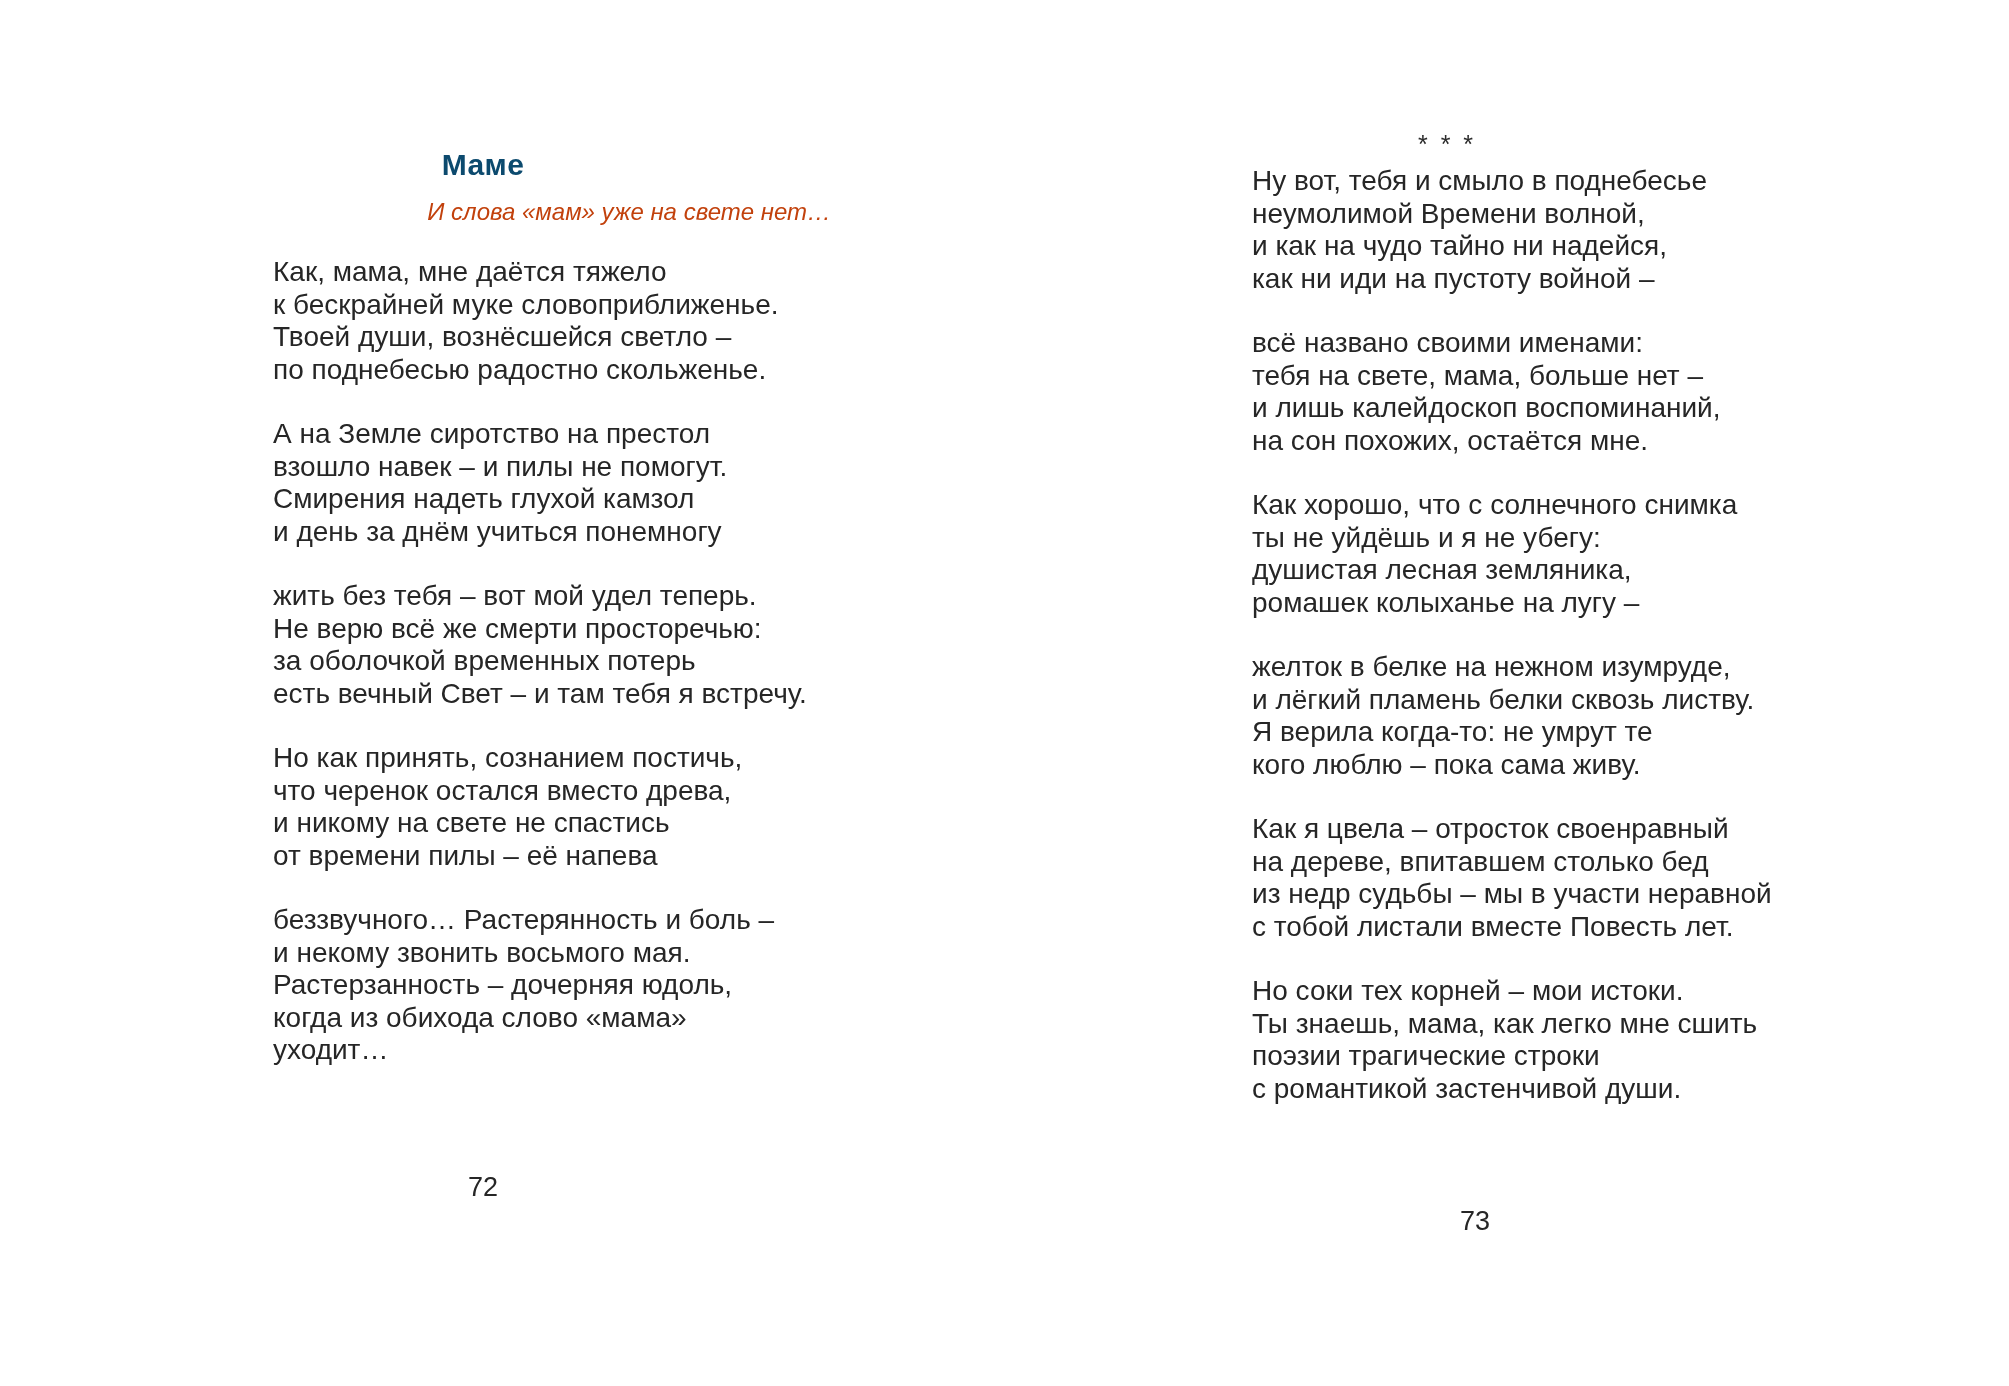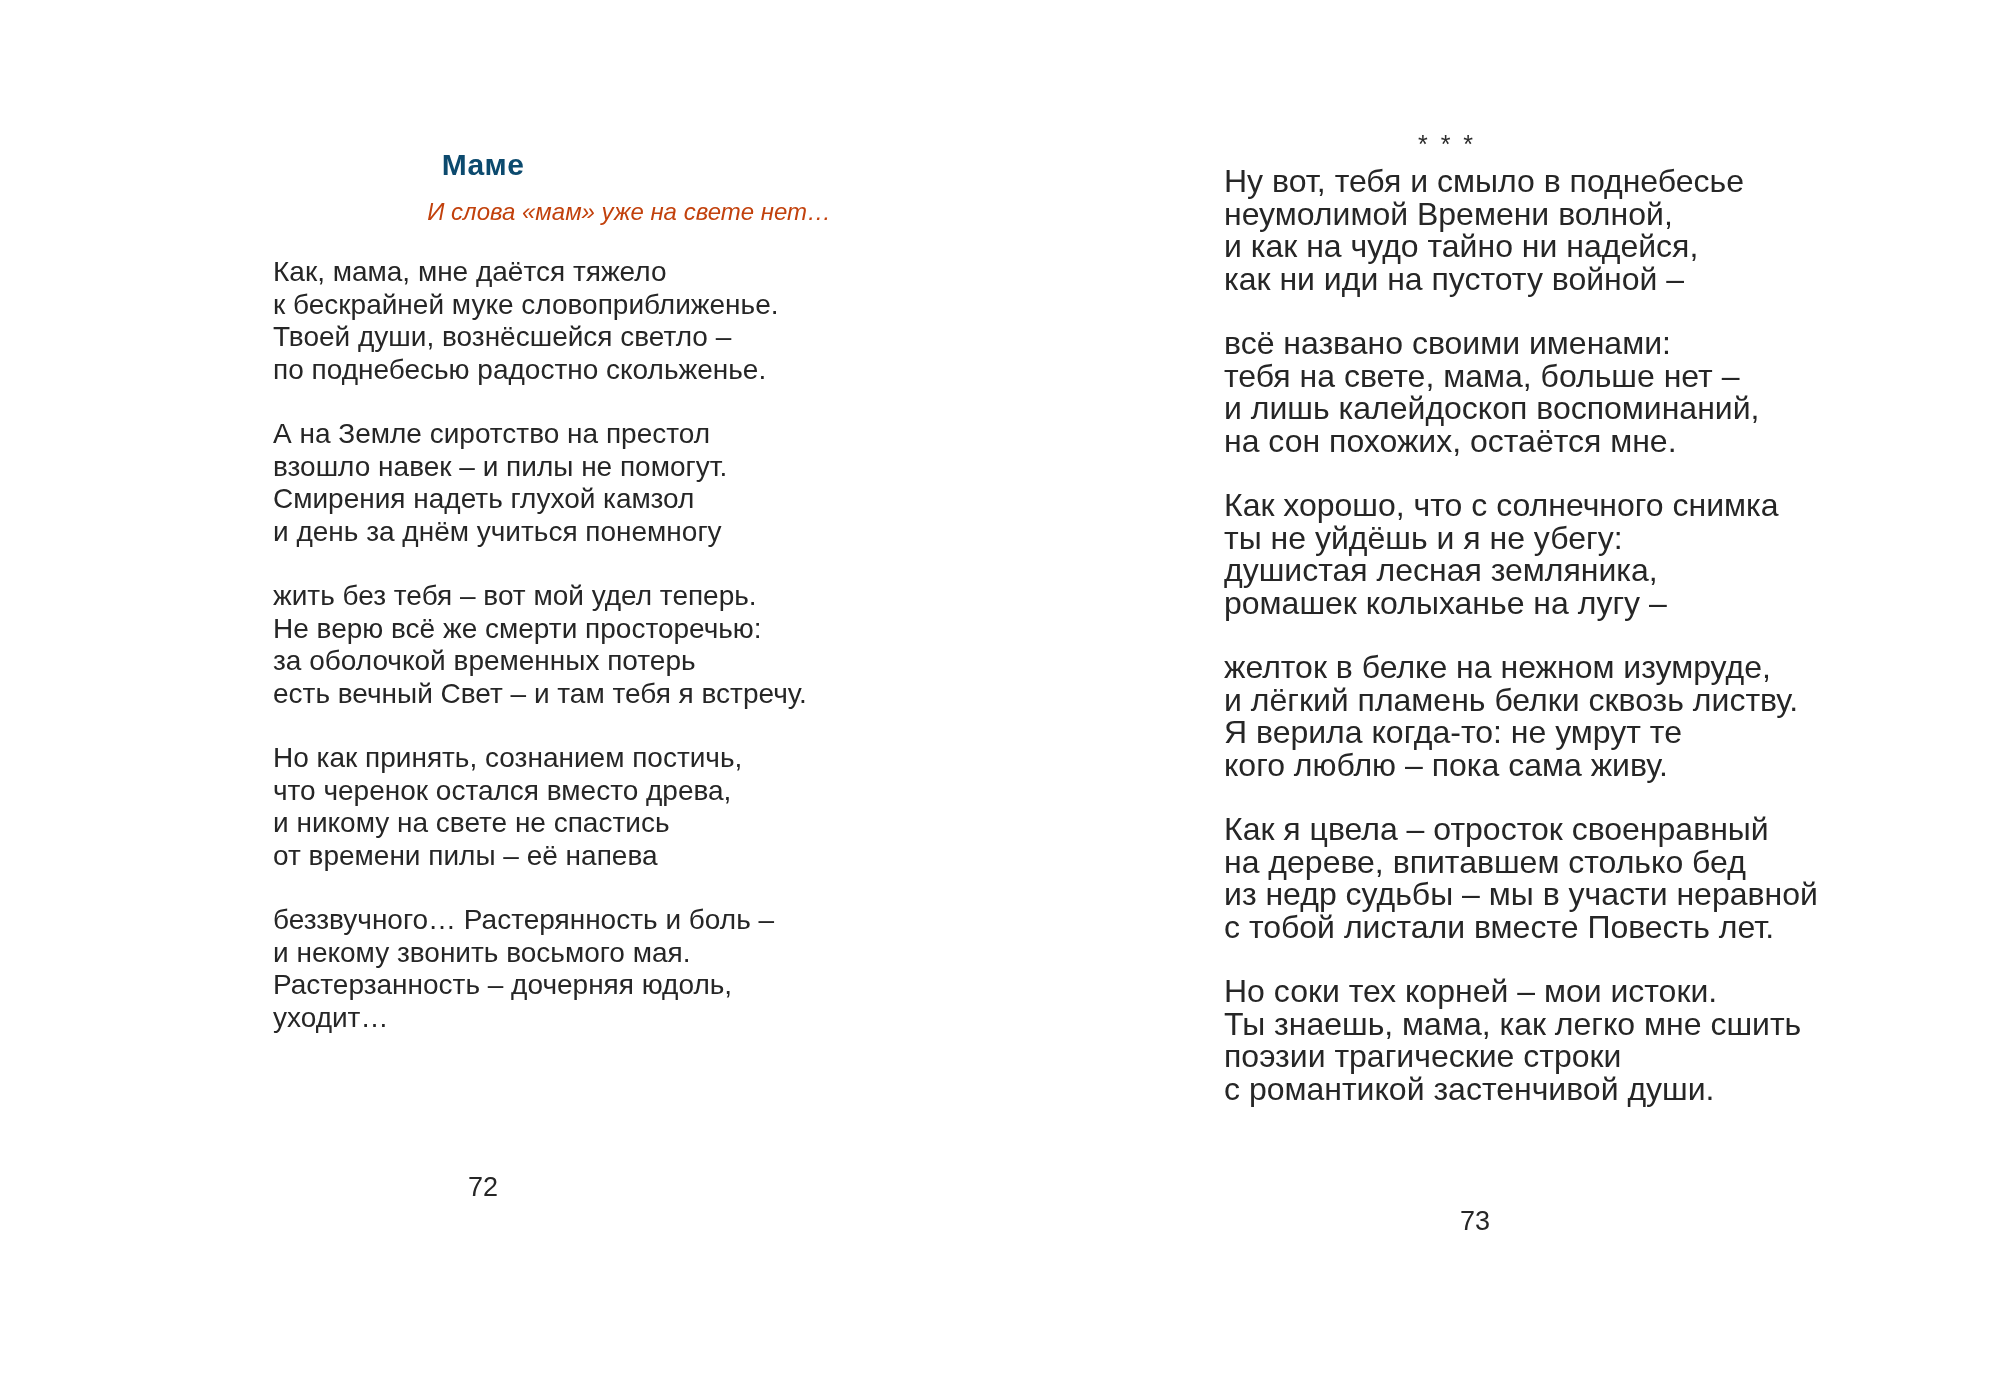--- a/index.html
+++ b/index.html
@@ -47,22 +47,22 @@
 
   
   .right-header {
     left: 1252px; top: 130px; width: 390px;
     text-align: center;
     font-size: 25px;
     letter-spacing: 3px;
     color: #2b2b2b;
   }
   .right-poem {
-    left: 1224px; top: 165px; width: 560px;
-    font-size: 32px;
+    left: 1252px; top: 165px; width: 560px;
+    font-size: 28px;
     line-height: 32.5px;
   }
   .right-pageno {
     left: 1280px; top: 1206px; width: 390px;
     text-align: center;
     font-size: 27px;
   }
 
   .stanza { margin: 0 0 32px 0; }
   .stanza:last-child { margin-bottom: 0; }
@@ -100,20 +100,21 @@
       <div class="stanza">
         <div class="line">Но как принять, сознанием постичь,</div>
         <div class="line">что черенок остался вместо древа,</div>
         <div class="line">и никому на свете не спастись</div>
         <div class="line">от времени пилы – её напева</div>
       </div>
       <div class="stanza">
         <div class="line">беззвучного… Растерянность и боль –</div>
         <div class="line">и некому звонить восьмого мая.</div>
         <div class="line">Растерзанность – дочерняя юдоль,</div>
+        <div class="line">когда из обихода слово «мама»</div>
         <div class="line">уходит…</div>
       </div>
     </div>
 
     <div class="abs left-pageno">72</div>
   </section>
 
   <section>
     <div class="abs right-header">* * *</div>
 

